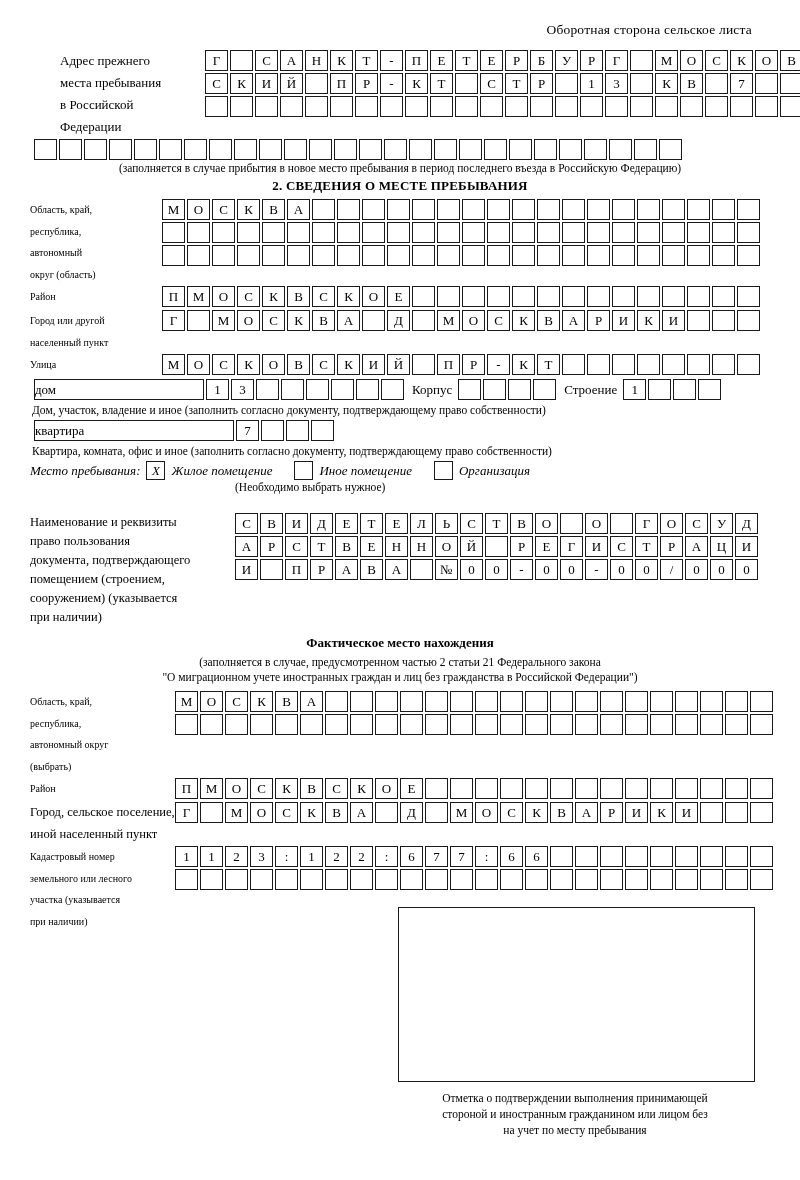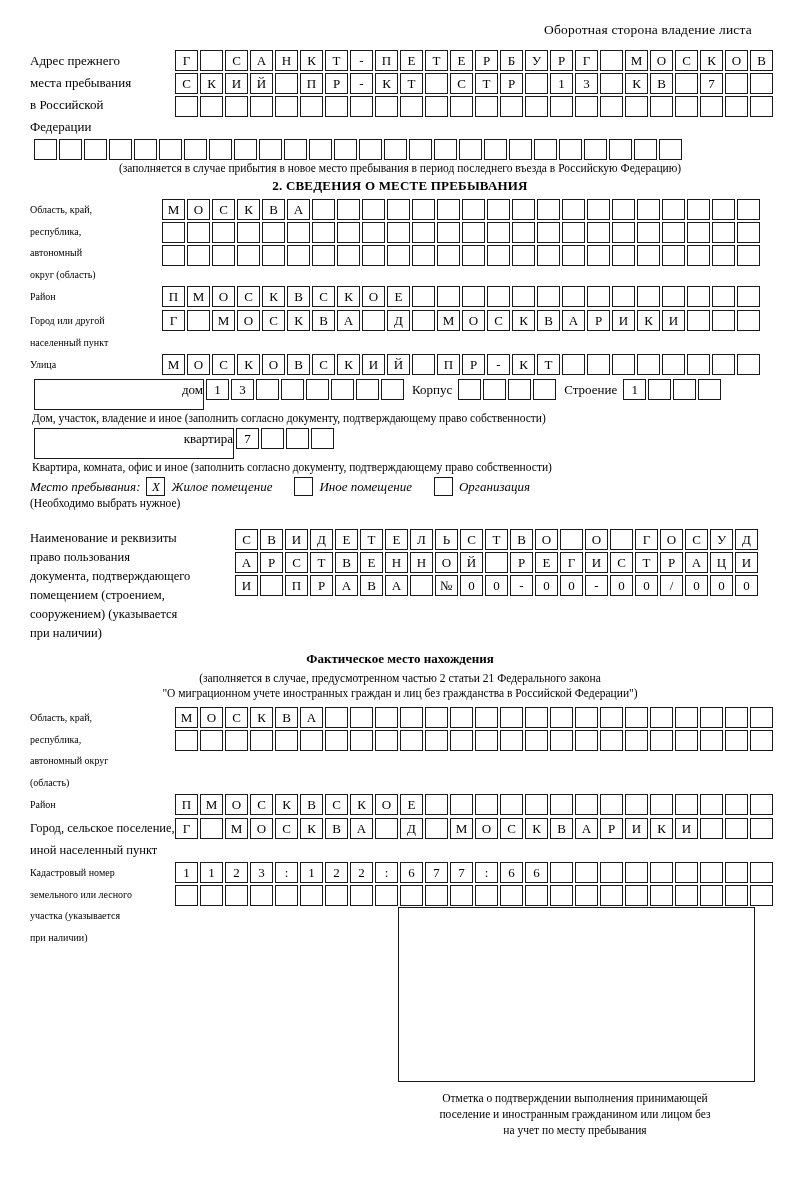--- a/index.html
+++ b/index.html
@@ -76,24 +76,24 @@
     font-size: 10px;
     line-height: 21.5px;
   }
   .lbl-col.w132 { width: 132px; flex: 0 0 132px; }
   .lbl-col.w205 { width: 205px; flex: 0 0 205px; }
   .rows-col { display: flex; flex-direction: column; }
   .cellrow { display: flex; margin-bottom: 2px; }
   .wide-box {
     border: 1px solid #1a1a1a;
     box-sizing: border-box;
-    height: 31px;
+    height: 21px;
     font-size: 13px;
     line-height: 19px;
-    text-align: right;
+    text-align: left;
   }
   .inline-lbl {
     font-size: 13px;
     line-height: 21px;
     padding: 0 6px;
     white-space: nowrap;
   }
   .docnote {
     font-size: 11.5px;
     margin: 2px 0 4px 2px;
@@ -110,20 +110,21 @@
     height: 19px;
     border: 1px solid #1a1a1a;
     box-sizing: border-box;
     text-align: center;
     line-height: 17px;
     font-size: 13px;
     margin: 0 6px;
   }
   .need-note {
     font-size: 11.5px;
+    margin-left: 205px;
     margin-top: 1px;
     font-family: Liberation Serif, serif;
   }
   .fact-note {
     font-size: 11.5px;
     text-align: center;
     line-height: 15px;
     margin-bottom: 6px;
   }
   .stamp-box {
@@ -143,24 +144,24 @@
     font-size: 11.5px;
     text-align: center;
     line-height: 16px;
   }
 </style>
 </head>
 <body>
 
 <div class="page">
 
-  <div class="hdr-right">Оборотная сторона владение листа</div>
-
-  <div class="row block">
-    <div style="width:145px;flex:0 0 145px;">
+  <div class="hdr-right">Оборотная сторона сельское листа</div>
+
+  <div class="row block">
+    <div style="width:145px;flex:0 0 145px;margin-left:30px;">
       <div class="lbl" style="line-height:22px;">Адрес прежнего</div>
       <div class="lbl" style="line-height:22px;">места пребывания</div>
       <div class="lbl" style="line-height:22px;">в Российской</div>
       <div class="lbl" style="line-height:22px;">Федерации</div>
     </div>
     <div class="rows-col">
       <div class="cellrow">
         <div class="cell">Г</div>
         <div class="cell"></div>
         <div class="cell">С</div>
@@ -593,21 +594,21 @@
   <div class="fact-note">
     <div>(заполняется в случае, предусмотренном частью 2 статьи 21 Федерального закона</div>
     <div>"О миграционном учете иностранных граждан и лиц без гражданства в Российской Федерации")</div>
   </div>
 
   <div class="row block">
     <div class="lbl-col w145">
       <div>Область, край,</div>
       <div>республика,</div>
       <div>автономный округ</div>
-      <div>(область)</div>
+      <div>(выбрать)</div>
     </div>
     <div class="rows-col">
       <div class="cellrow">
         <div class="cell">М</div>
         <div class="cell">О</div>
         <div class="cell">С</div>
         <div class="cell">К</div>
         <div class="cell">В</div>
         <div class="cell">А</div>
         <div class="cell"></div>
@@ -780,17 +781,17 @@
         <div class="cell"></div>
         <div class="cell"></div>
         <div class="cell"></div>
       </div>
     </div>
   </div>
 
   <div class="stamp-box"></div>
   <div class="stamp-caption">
     <div>Отметка о подтверждении выполнения принимающей</div>
-    <div>поселение и иностранным гражданином или лицом без</div>
+    <div>стороной и иностранным гражданином или лицом без</div>
     <div>на учет по месту пребывания</div>
   </div>
 
 </div>
 
 </body></html>

